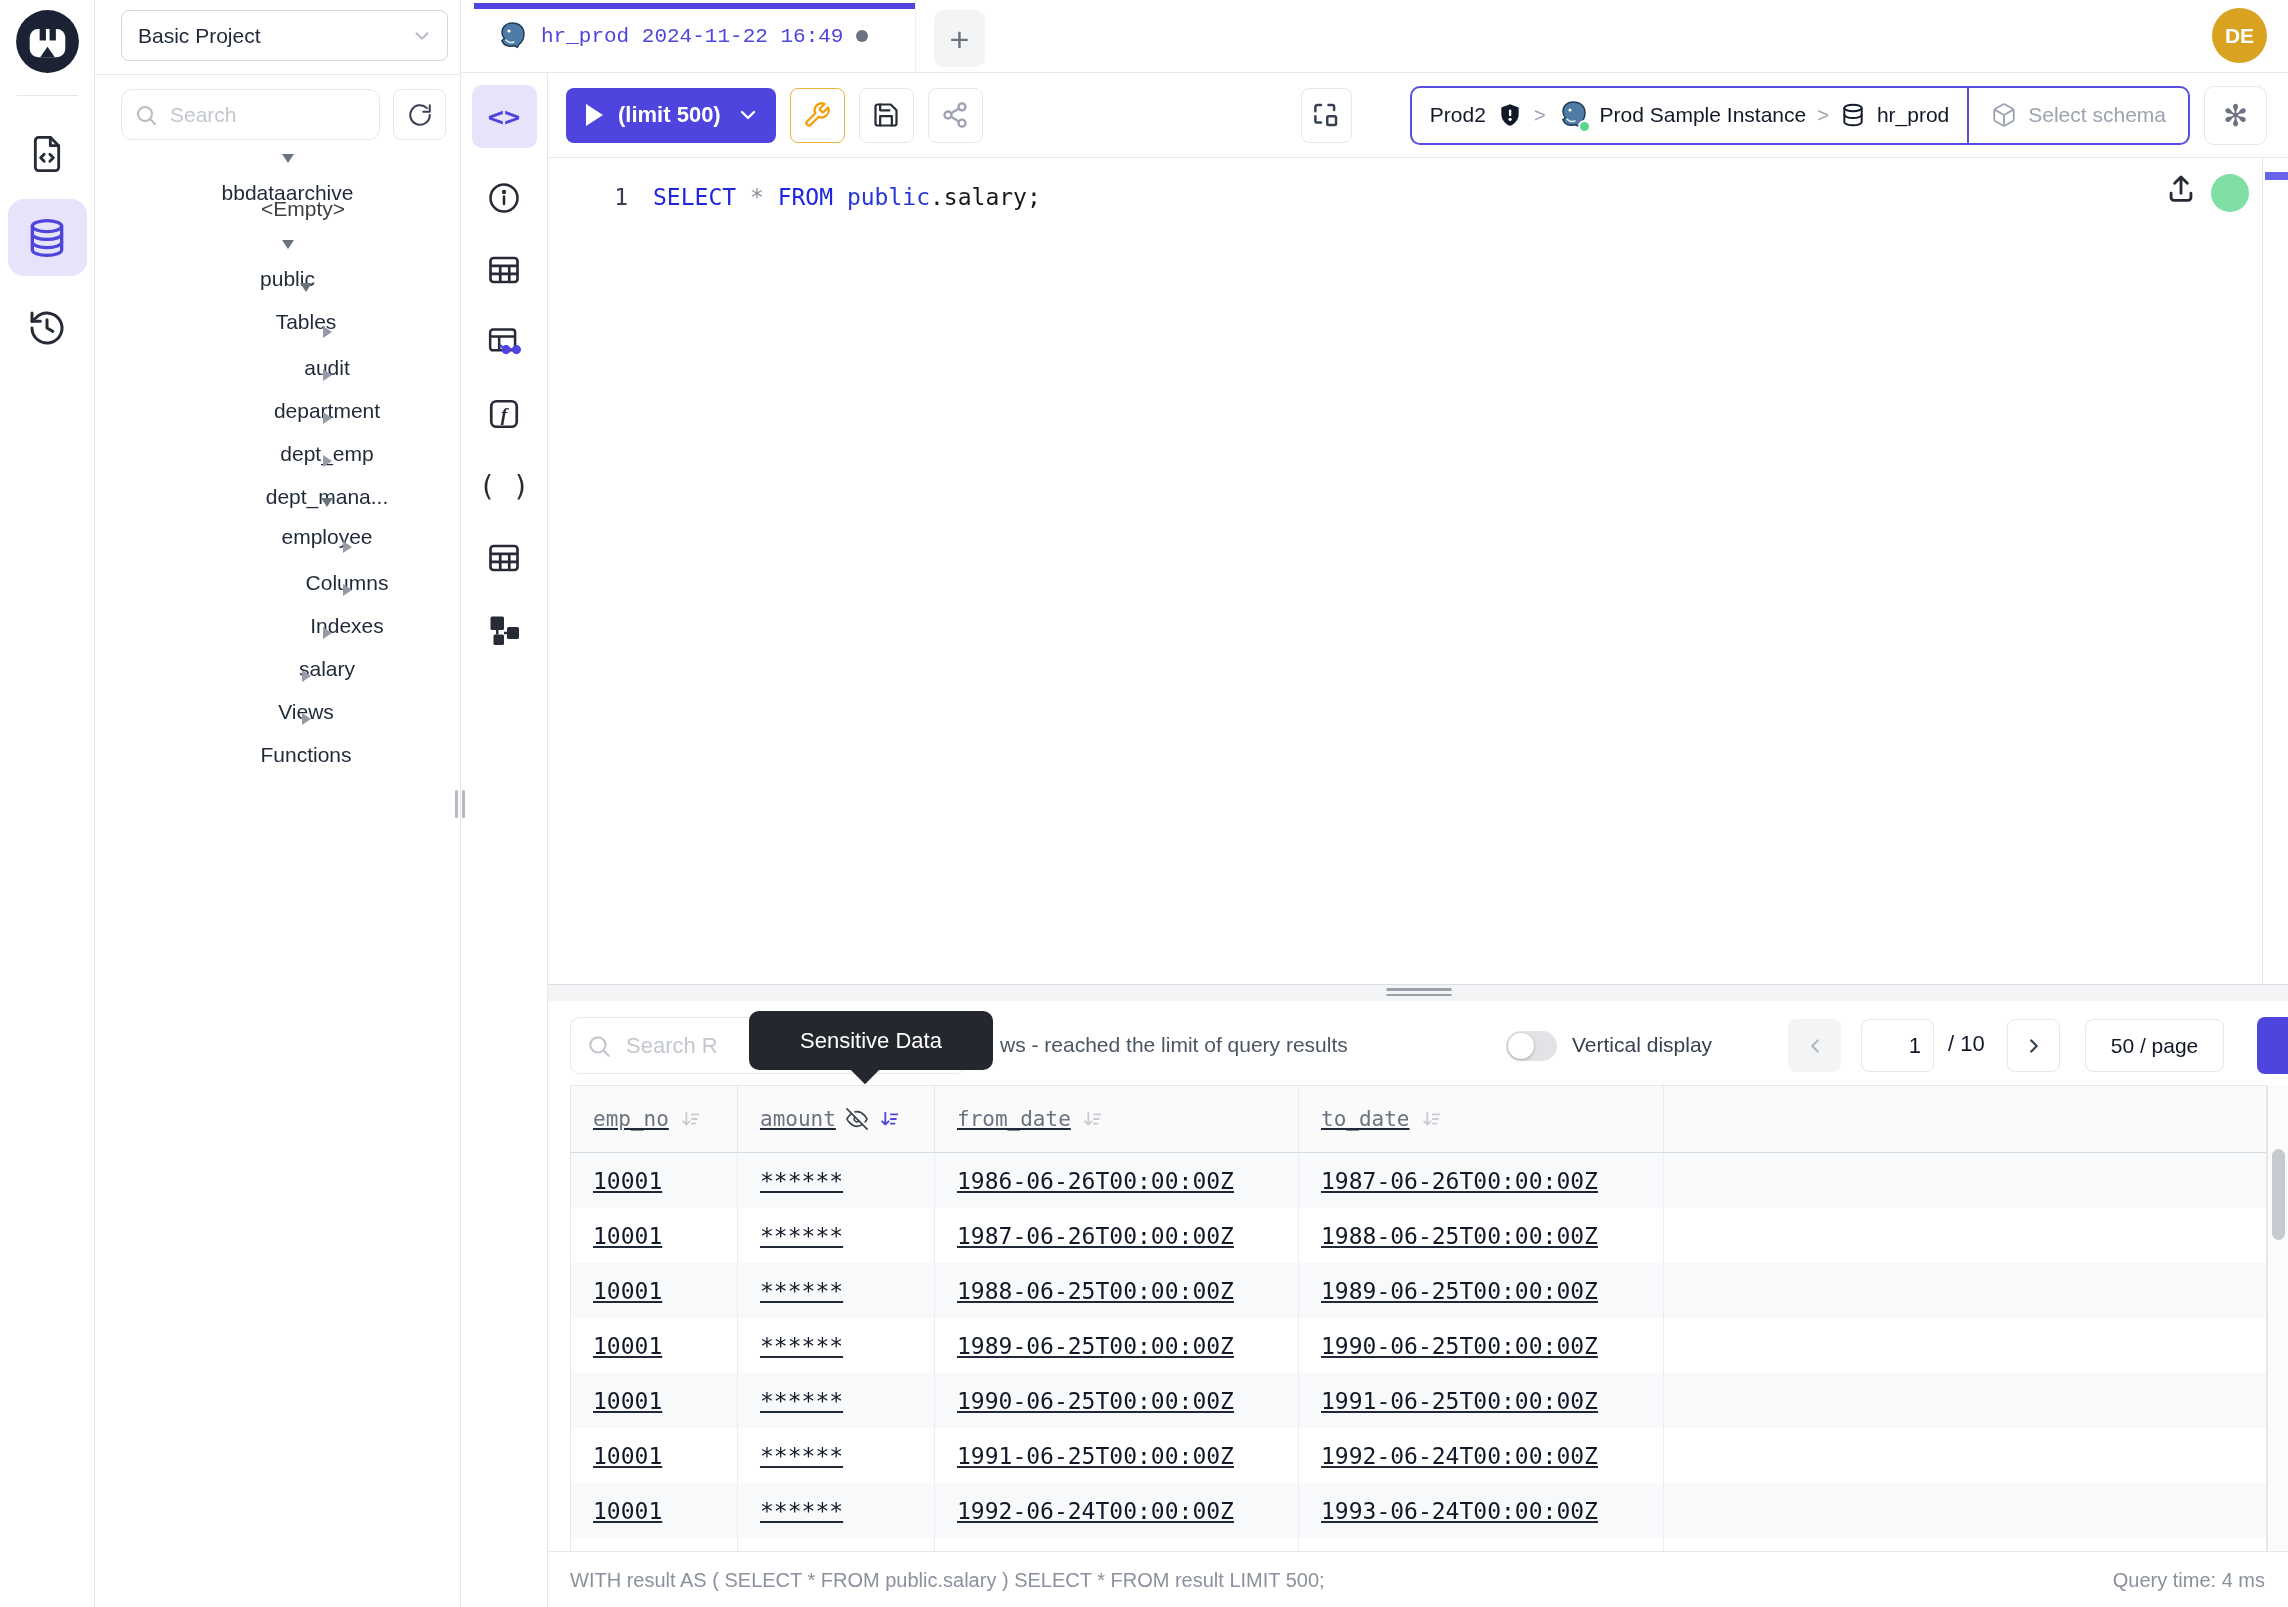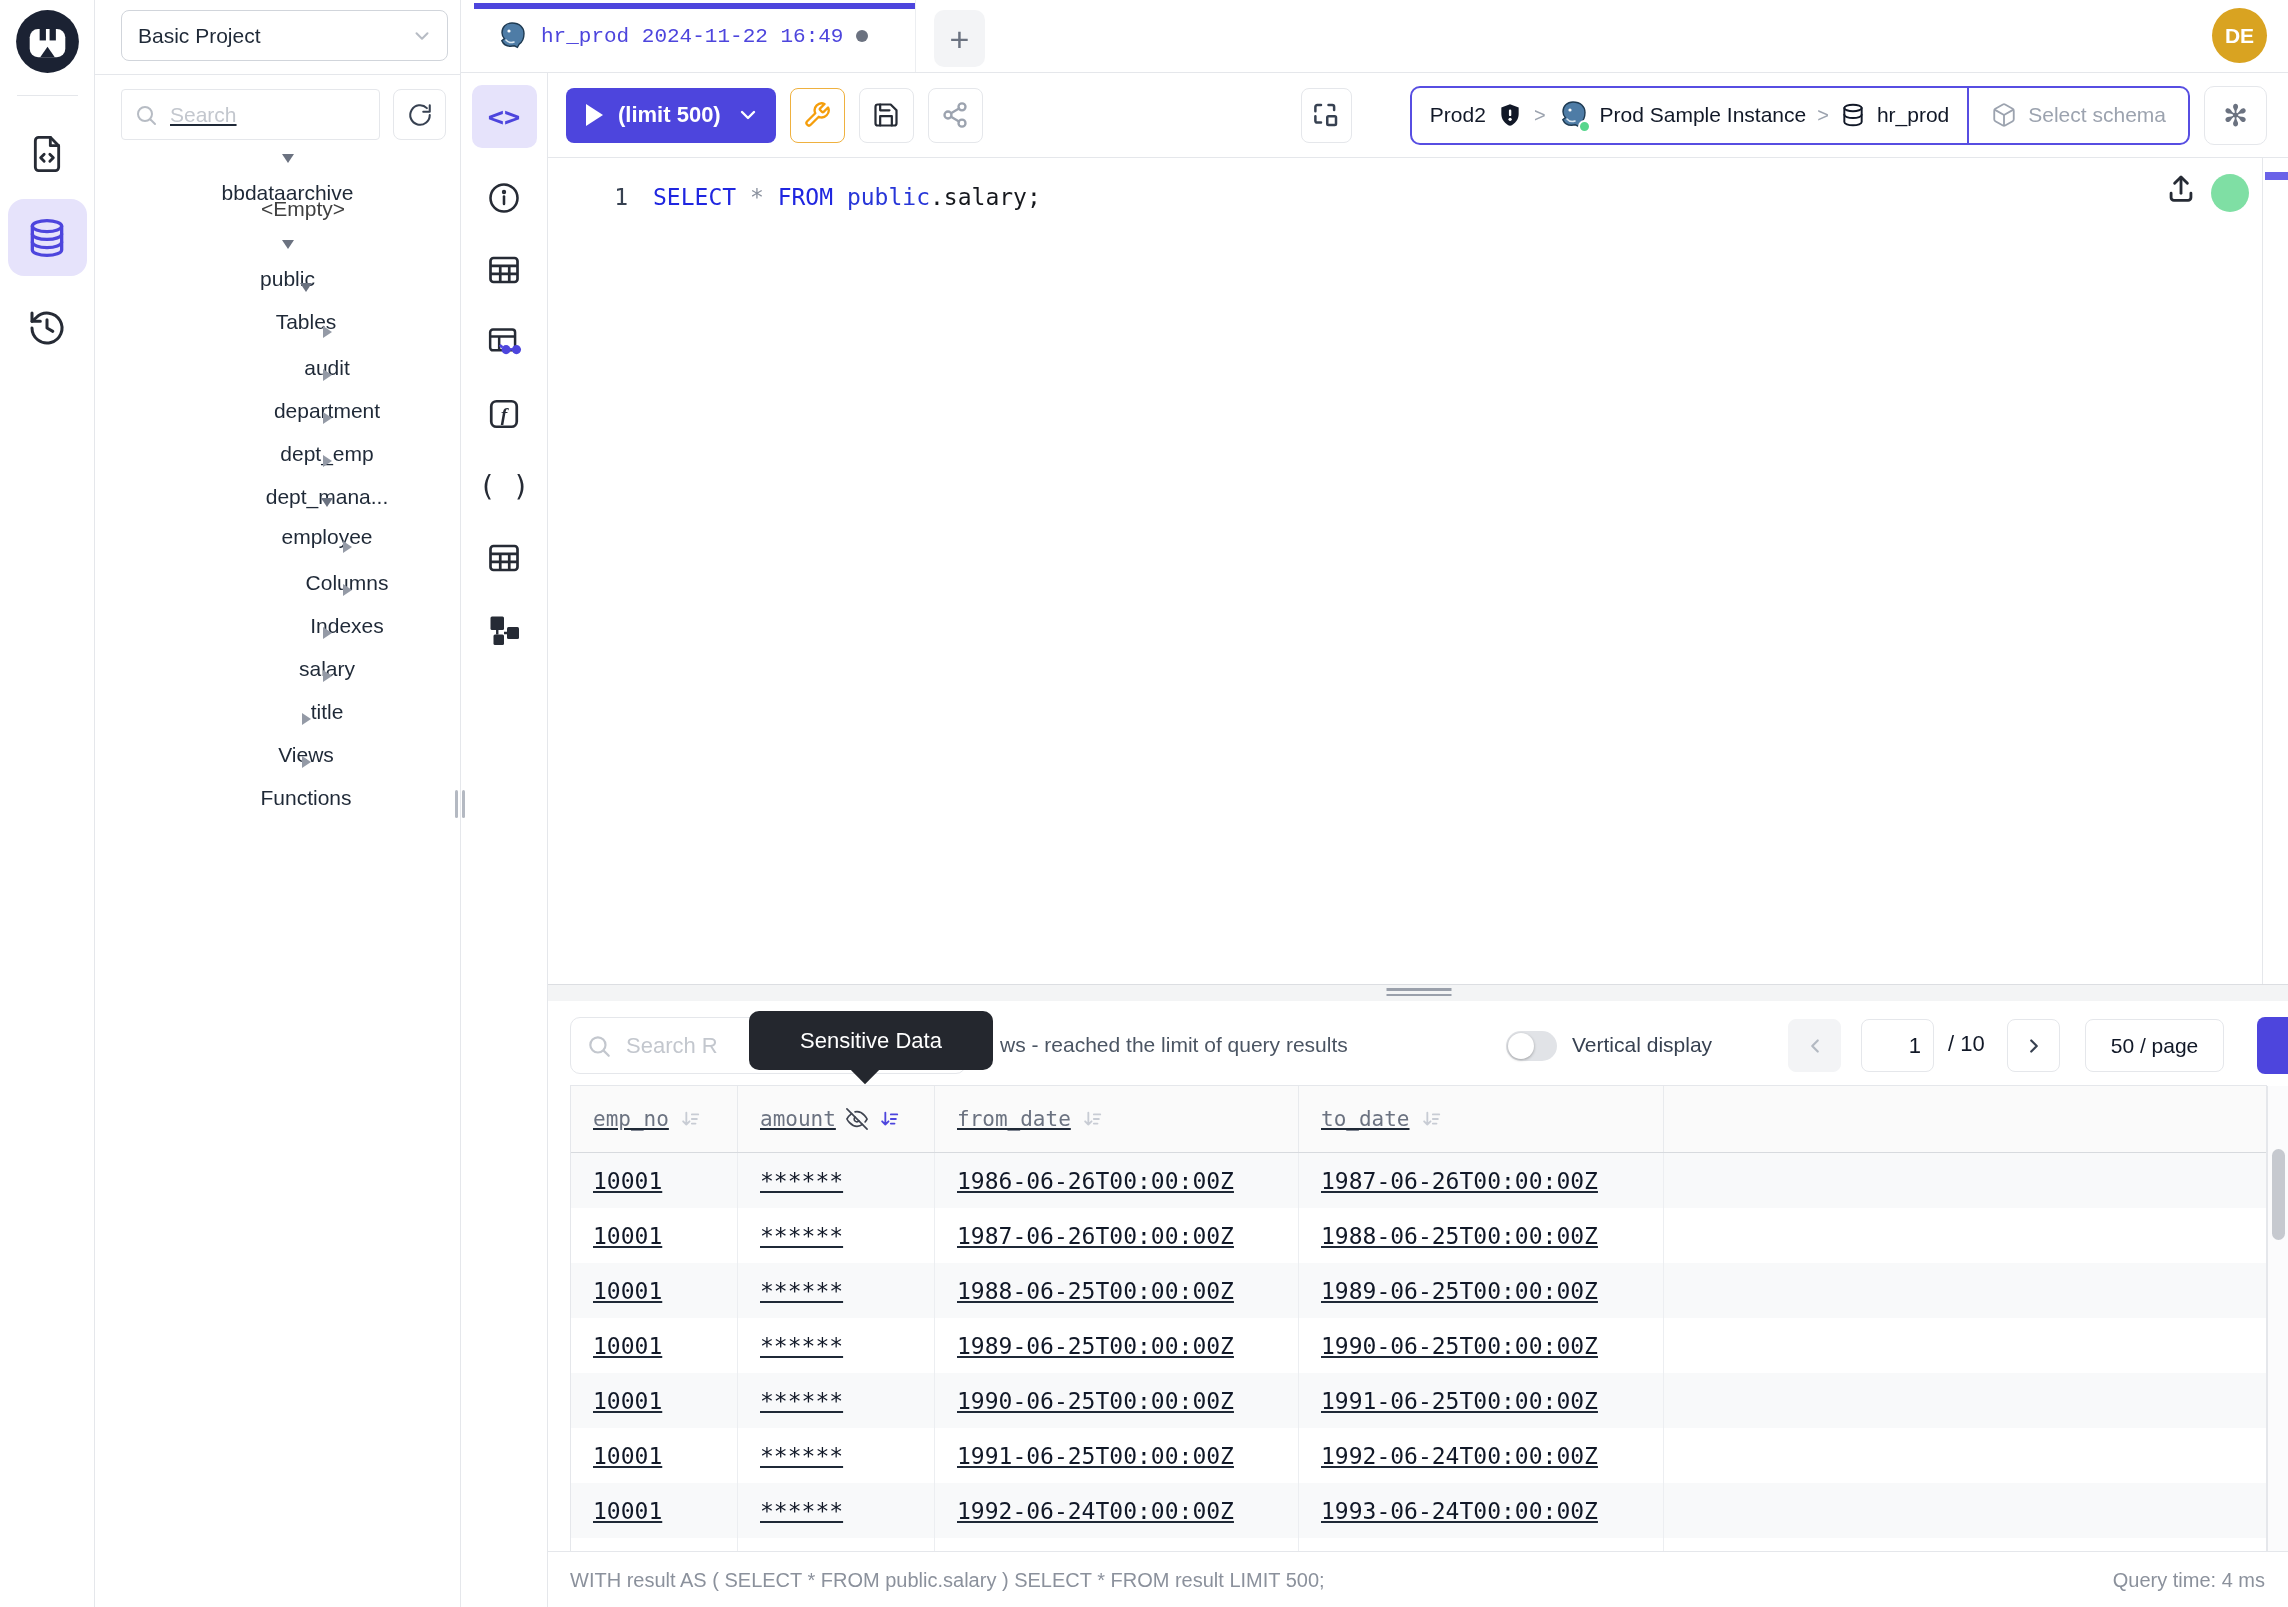--- a/index.html
+++ b/index.html
@@ -14,21 +14,21 @@
   .rail-div{width:61px;height:1px;background:#e5e7eb;margin:20px 0 16px;}
   .rail-btn{width:63px;height:59px;display:flex;align-items:center;justify-content:center;margin-top:12px;border:none;background:transparent;cursor:pointer;}
   .rail-btn.active{width:79px;height:77px;background:#e6e3fb;border-radius:16px;margin-top:16px;}
   .rail-btn.hist{margin-top:22px;}
 
   
   .tree-panel{width:366px;flex-shrink:0;border-right:1px solid #e5e7eb;position:relative;background:#fff;}
   .project-row{height:75px;padding:10px 14px 0 26px;border-bottom:1px solid #e5e7eb;}
   .project-select{width:327px;height:51px;border:1px solid #d1d5db;border-radius:8px;background:#fff;display:flex;align-items:center;justify-content:space-between;padding:0 14px 0 16px;font-size:21px;color:#1f2937;cursor:pointer;}
   .search-row{display:flex;gap:13px;padding:14px 14px 0 26px;}
-  .tsearch{flex:0 0 259px;height:51px;border:1px solid #e5e7eb;border-radius:4px;display:flex;align-items:center;gap:10px;padding:0 12px;text-decoration:underline;}
+  .tsearch{flex:0 0 259px;height:51px;border:1px solid #e5e7eb;border-radius:11px;display:flex;align-items:center;gap:10px;padding:0 12px;}
   .tsearch input{border:none;outline:none;width:178px;font-size:21px;color:#374151;font-family:"Liberation Sans",sans-serif;}
   .tsearch input::placeholder{color:#c3c7ce;}
   .refresh-btn{width:54px;height:51px;border:1px solid #e5e7eb;border-radius:8px;background:#fff;display:flex;align-items:center;justify-content:center;cursor:pointer;}
   .tree{padding-top:14px;font-size:21px;}
   .titem{height:43px;display:flex;align-items:center;gap:9px;cursor:pointer;flex-direction:column;}
   .L0{padding-left:20px;} .L1{padding-left:57px;} .L2{padding-left:99px;} .L3{padding-left:139px;}
   .Lempty{padding-left:51px;}
   .cwrap{width:16px;display:flex;justify-content:center;flex-shrink:0;}
   .caret-r{width:0;height:0;border-left:9px solid #949aa6;border-top:6px solid transparent;border-bottom:6px solid transparent;}
   .caret-d{width:0;height:0;border-top:9px solid #6b7280;border-left:6px solid transparent;border-right:6px solid transparent;}
@@ -285,30 +285,20 @@
       </div>
       <div class="titem L2">
         <span class="cwrap">
             <i class="caret-r"></i>
           </span>
         <svg width="26" height="26" viewBox="0 0 24 24" fill="none" stroke="#262b35" stroke-width="1.8">
             <rect x="3" y="4" width="18" height="16" rx="2"></rect>
             <path d="M3 9.3h18M3 14.6h18M9.5 9.3V20M15.5 9.3V20"></path>
           </svg>
         <span class="tlabel">salary</span>
-      </div>
-      <div class="titem L2">
-        <span class="cwrap">
-            <i class="caret-r"></i>
-          </span>
-        <svg width="26" height="26" viewBox="0 0 24 24" fill="none" stroke="#262b35" stroke-width="1.8">
-            <rect x="3" y="4" width="18" height="16" rx="2"></rect>
-            <path d="M3 9.3h18M3 14.6h18M9.5 9.3V20M15.5 9.3V20"></path>
-          </svg>
-        <span class="tlabel">title</span>
       </div>
       <div class="titem L1">
         <span class="cwrap">
             <i class="caret-r"></i>
           </span>
         <svg width="26" height="26" viewBox="0 0 24 24">
             <path d="M3 7a2 2 0 0 1 2-2h4.2l2 2.5H19a2 2 0 0 1 2 2V17a2 2 0 0 1-2 2H5a2 2 0 0 1-2-2z" fill="#e9e8fc" stroke="#574ee2" stroke-width="1.9"></path>
           </svg>
         <span class="tlabel">Views</span>
       </div>

